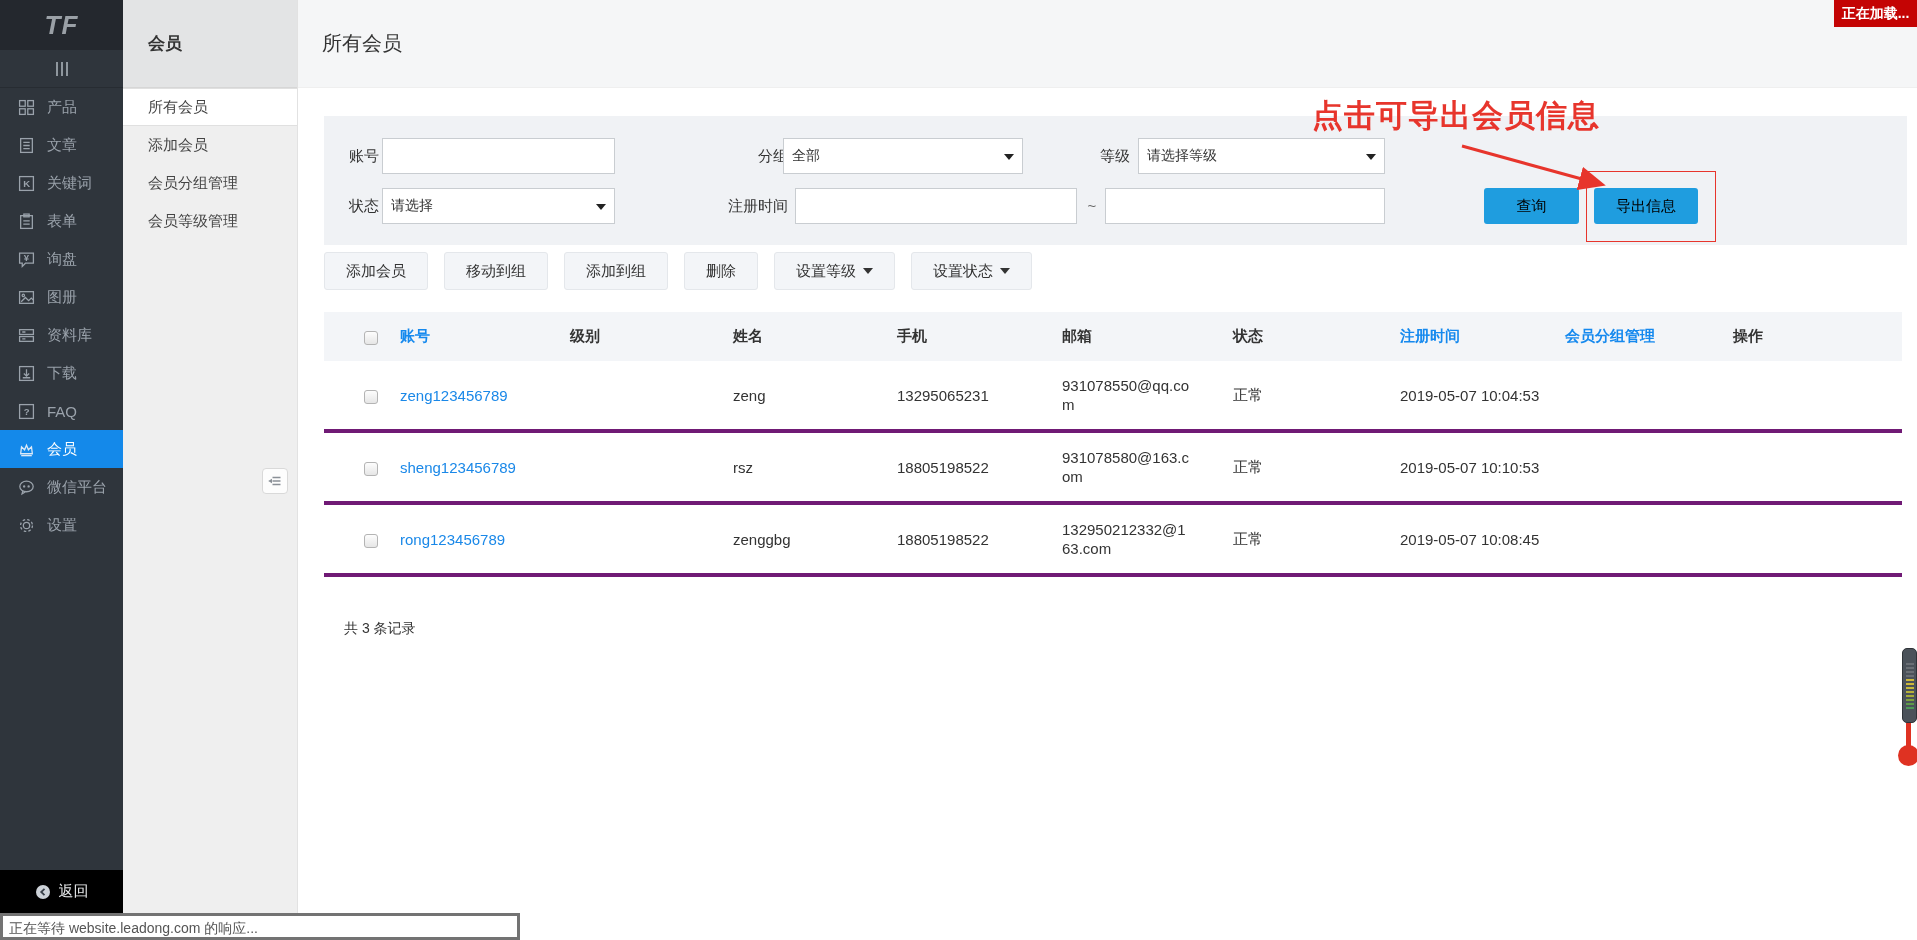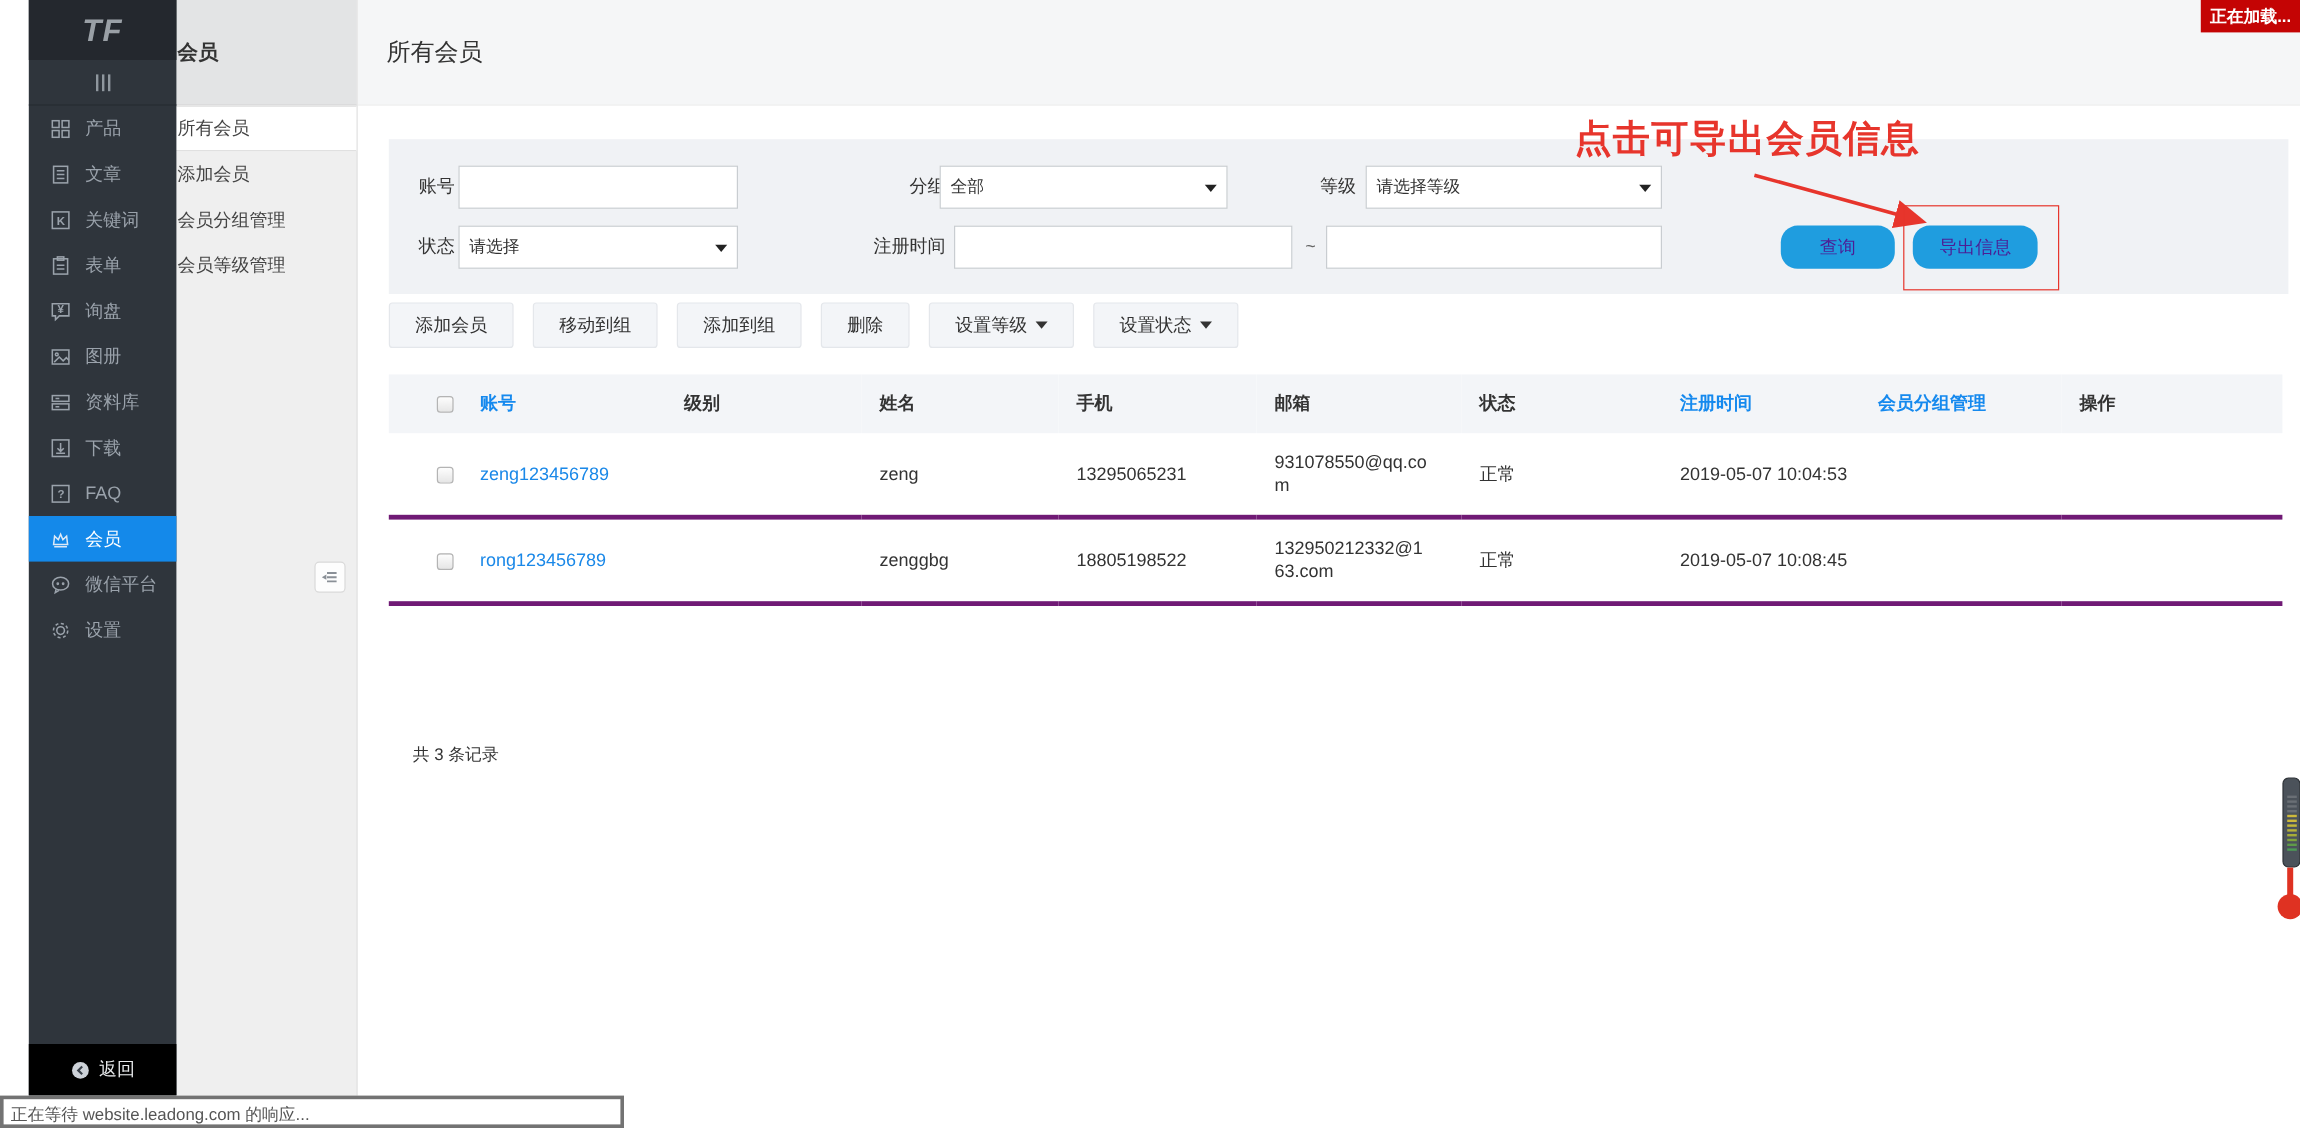--- a/index.html
+++ b/index.html
@@ -1,20 +1,20 @@
 <!DOCTYPE html>
 <html><head>
 <meta charset="utf-8">
 <style>
   * { margin:0; padding:0; box-sizing:border-box; }
   html,body { width:1917px; height:940px; overflow:hidden; background:#fff;
               font-family:"Liberation Sans", sans-serif; }
 
   
-  .sidebar { position:absolute; left:0; top:0; width:123px; height:940px; background:#2f353c; z-index:2;margin-left:24px; }
+  .sidebar { position:absolute; left:0; top:0; width:123px; height:940px; background:#2f353c; z-index:2; }
   .logo-band { height:50px; background:#24282e; display:flex; align-items:center; justify-content:center; }
   .logo-text { font-size:26px; font-weight:bold; font-style:italic; color:#9aa0a6; letter-spacing:1px; }
   .collapse-row { height:38px; display:flex; align-items:center; justify-content:center; gap:3px; border-bottom:1px solid #272c32; cursor:pointer; }
   .collapse-row i { display:block; width:2px; height:14px; background:#8f979e; }
   .nav { }
   .nav-item { height:38px; display:flex; align-items:center; padding-left:18px; color:#9aa2ab; font-size:15px; cursor:pointer; }
   .nav-item .ic { width:17px; height:17px; margin-right:12px; display:flex; align-items:center; justify-content:center; }
   .nav-item.active { background:#1489ea; color:#fff; }
   .nav-item.active svg * { stroke:#dce9f7; }
   svg.mi { width:17px; height:17px; }
@@ -35,21 +35,21 @@
   .main-header { height:88px; background:#f5f6f7; border-bottom:1px solid #efefef; display:flex; align-items:center; padding-left:24px; }
   .page-title { font-size:20px; color:#333; }
 
   
   .filter-panel { position:absolute; left:26px; top:116px; width:1583px; height:129px; background:#f0f2f5; }
   .fp-label { position:absolute; height:36px; line-height:36px; text-align:right; font-size:15px; color:#333; }
   .fp-input { position:absolute; height:36px; border:1px solid #c9cdd1; background:#fff; font-size:14px; padding:0 8px; color:#333; }
   .fp-select { position:absolute; height:36px; border:1px solid #c9cdd1; background:#fff; font-size:14px; color:#333; display:flex; align-items:center; padding:0 22px 0 8px; cursor:pointer; }
   .fp-select .arrow { position:absolute; right:8px; top:15px; width:0; height:0; border-left:5px solid transparent; border-right:5px solid transparent; border-top:6px solid #222; }
   .tilde { position:absolute; height:36px; line-height:36px; text-align:center; color:#666; font-size:15px; }
-  .btn-blue { position:absolute; height:36px; background:#1f9ddf; color:#4c1d95; border:none; border-radius:14px; font-size:15px; cursor:pointer; font-family:inherit; }
+  .btn-blue { position:absolute; height:36px; background:#1f9ddf; color:#000000; border:none; border-radius:3px; font-size:15px; cursor:pointer; font-family:inherit; }
 
   
   .actions { position:absolute; left:26px; top:252px; display:flex; gap:16px; }
   .btn-gray { height:38px; background:#f3f5f8; border:1px solid #e4e7eb; border-radius:3px; color:#333; font-size:15px; padding:0 21px; cursor:pointer; display:flex; align-items:center; gap:7px; font-family:inherit; }
   .btn-gray .caret { width:0; height:0; border-left:5px solid transparent; border-right:5px solid transparent; border-top:6px solid #333; }
 
   
   .table-wrap { position:absolute; left:26px; top:312px; width:1578px; }
   table { border-collapse:collapse; width:100%; table-layout:fixed; font-size:15px; }
   thead tr { background:#f3f5f8; height:49px; }
@@ -326,20 +326,32 @@
           <td>zeng</td>
           <td>13295065231</td>
           <td class="email">931078550@qq.com</td>
           <td>正常</td>
           <td>2019-05-07 10:04:53</td>
           <td></td>
           <td></td>
         </tr>
         <tr style="height:72px">
           <td class="chk-cell"><span class="checkbox"></span></td>
+          <td><a class="acct">sheng123456789</a></td>
+          <td></td>
+          <td>rsz</td>
+          <td>18805198522</td>
+          <td class="email">931078580@163.com</td>
+          <td>正常</td>
+          <td>2019-05-07 10:10:53</td>
+          <td></td>
+          <td></td>
+        </tr>
+        <tr style="height:72px">
+          <td class="chk-cell"><span class="checkbox"></span></td>
           <td><a class="acct">rong123456789</a></td>
           <td></td>
           <td>zenggbg</td>
           <td>18805198522</td>
           <td class="email">132950212332@163.com</td>
           <td>正常</td>
           <td>2019-05-07 10:08:45</td>
           <td></td>
           <td></td>
         </tr>

